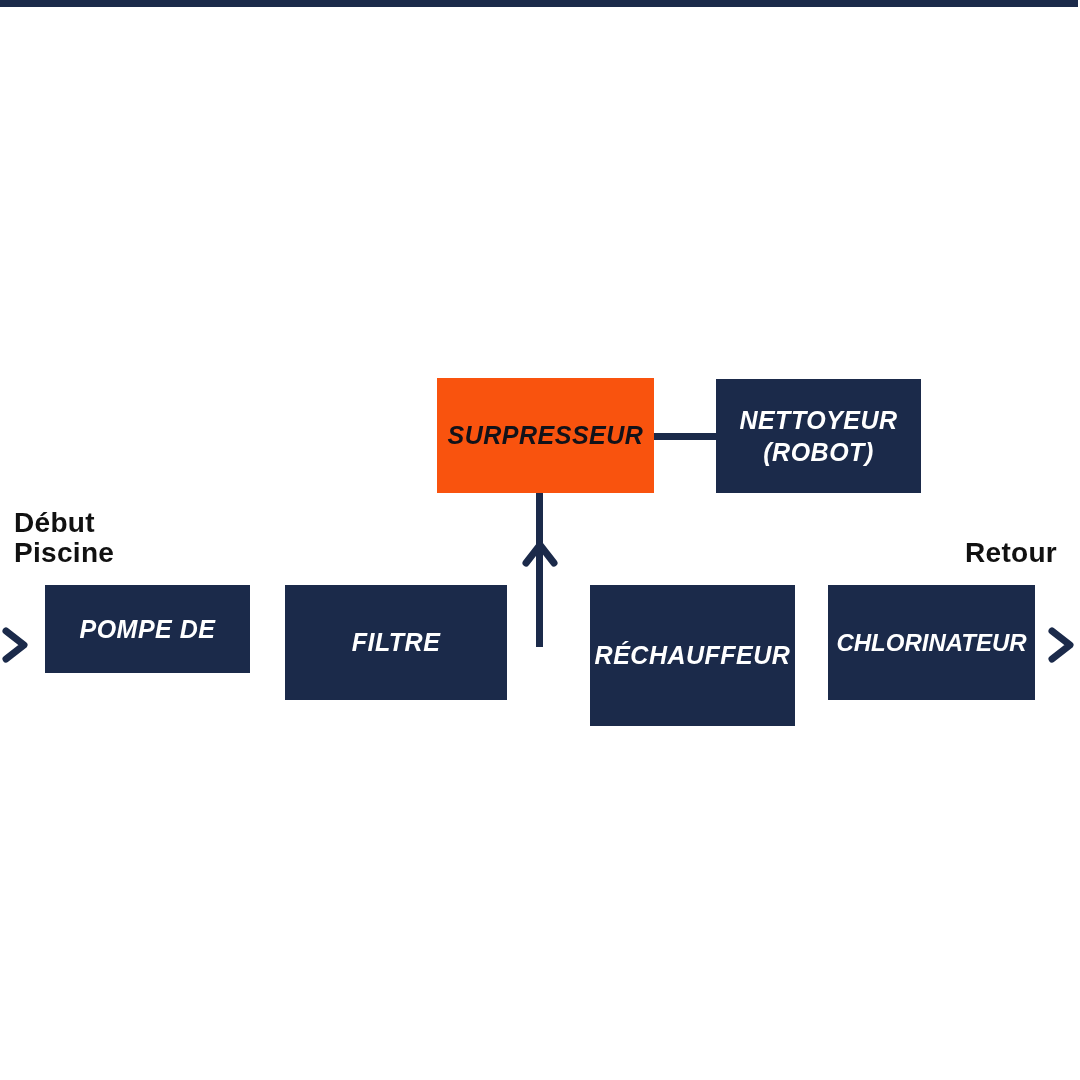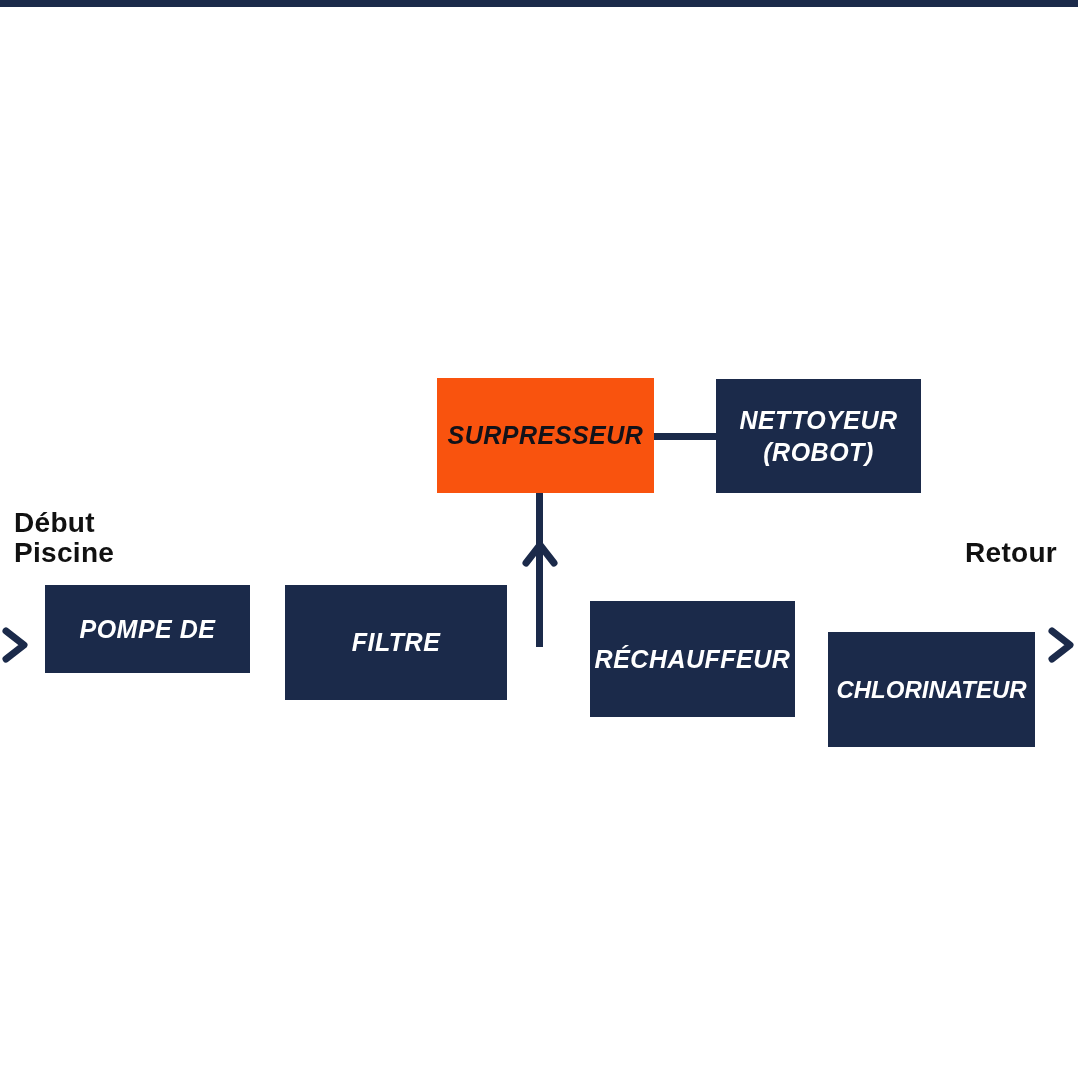--- a/index.html
+++ b/index.html
@@ -39,22 +39,22 @@
     color:var(--label-light);
     font-weight:bold;font-style:italic;
     font-size:25px;letter-spacing:0.5px;line-height:1.3;
     text-align:center;text-transform:uppercase;
     padding:2px;
   }
   .node span{display:block;white-space:nowrap;}
   .node span:empty{display:none;}
   .node-pompe{left:45px;top:585px;width:205px;height:88px;}
   .node-filtre{left:285px;top:585px;width:222px;height:115px;}
-  .node-rechauffeur{left:590px;top:601px;width:205px;height:116px;}
-  .node-chlorinateur{left:828px;top:585px;width:207px;height:115px;font-size:24px;letter-spacing:0;margin-top:47px;}
+  .node-rechauffeur{left:590px;top:585px;width:205px;height:141px;}
+  .node-chlorinateur{left:828px;top:585px;width:207px;height:115px;font-size:24px;letter-spacing:0;}
   .node-surpresseur{left:437px;top:378px;width:217px;height:115px;background:var(--orange);color:var(--label-dark);}
   .node-nettoyeur{left:716px;top:379px;width:205px;height:114px;}
   
   .caption{
     position:absolute;
     color:var(--caption);
     font-weight:bold;
     font-size:28px;line-height:30px;
     letter-spacing:0.3px;
   }

